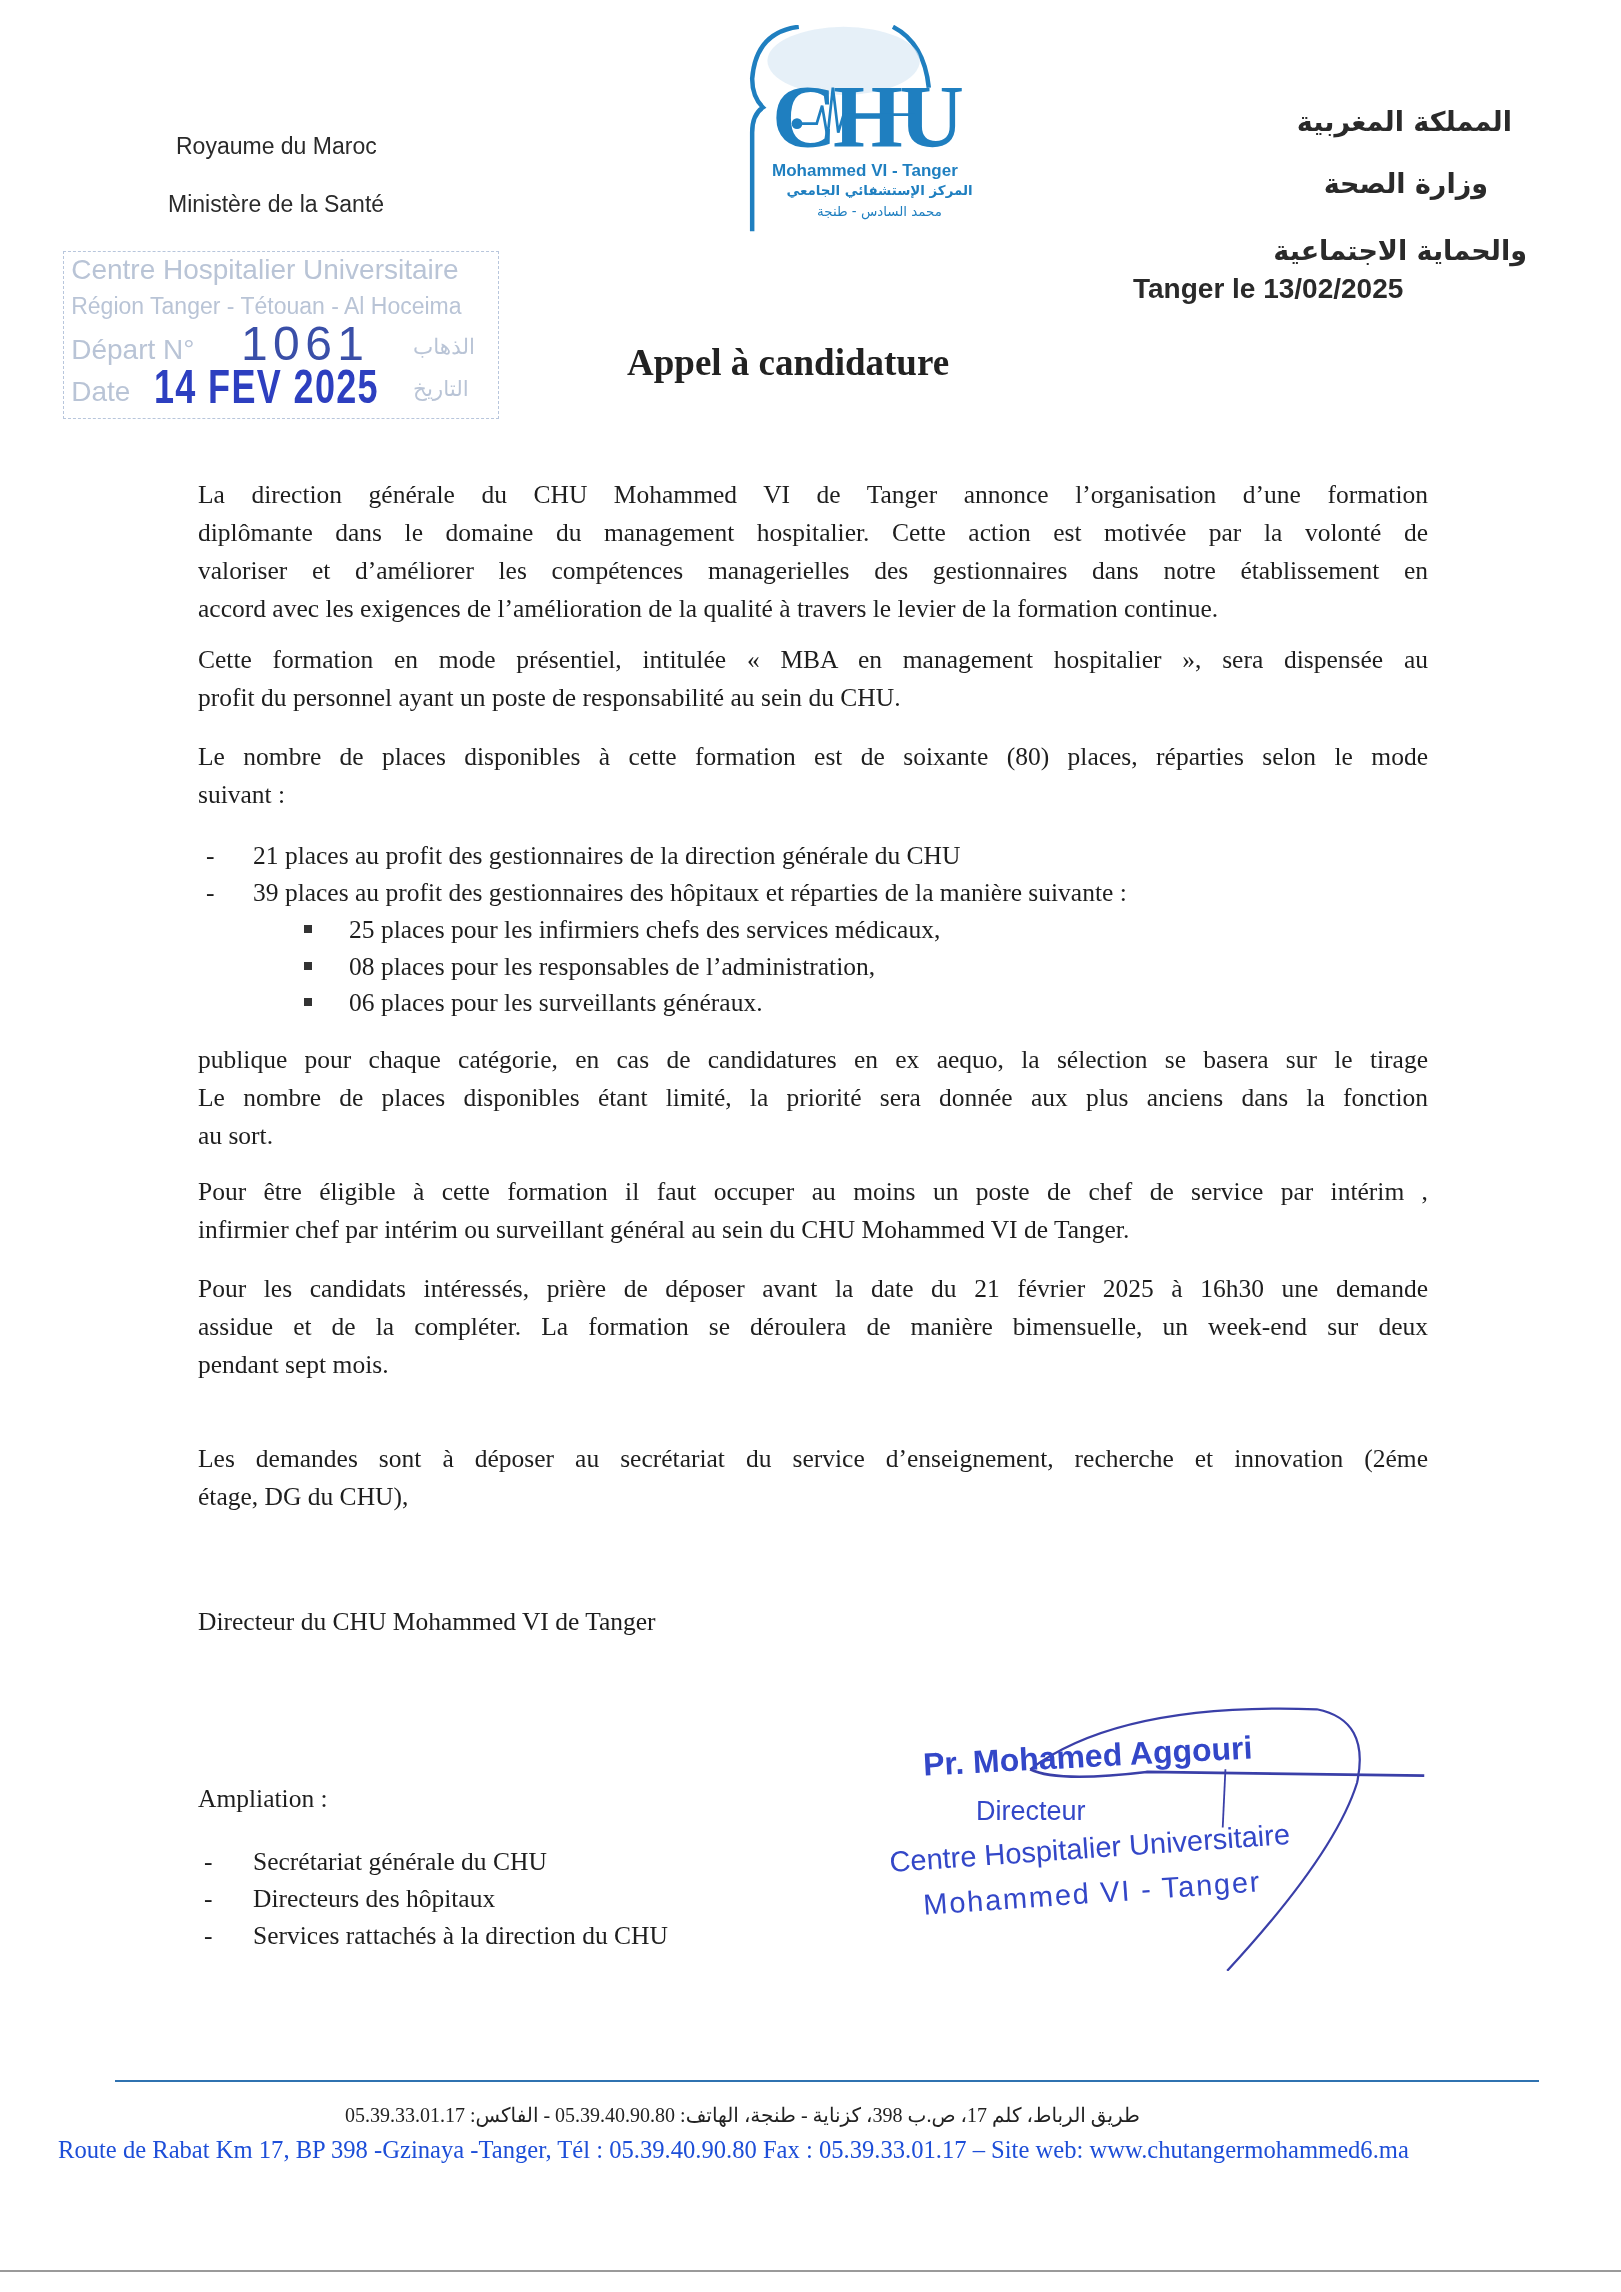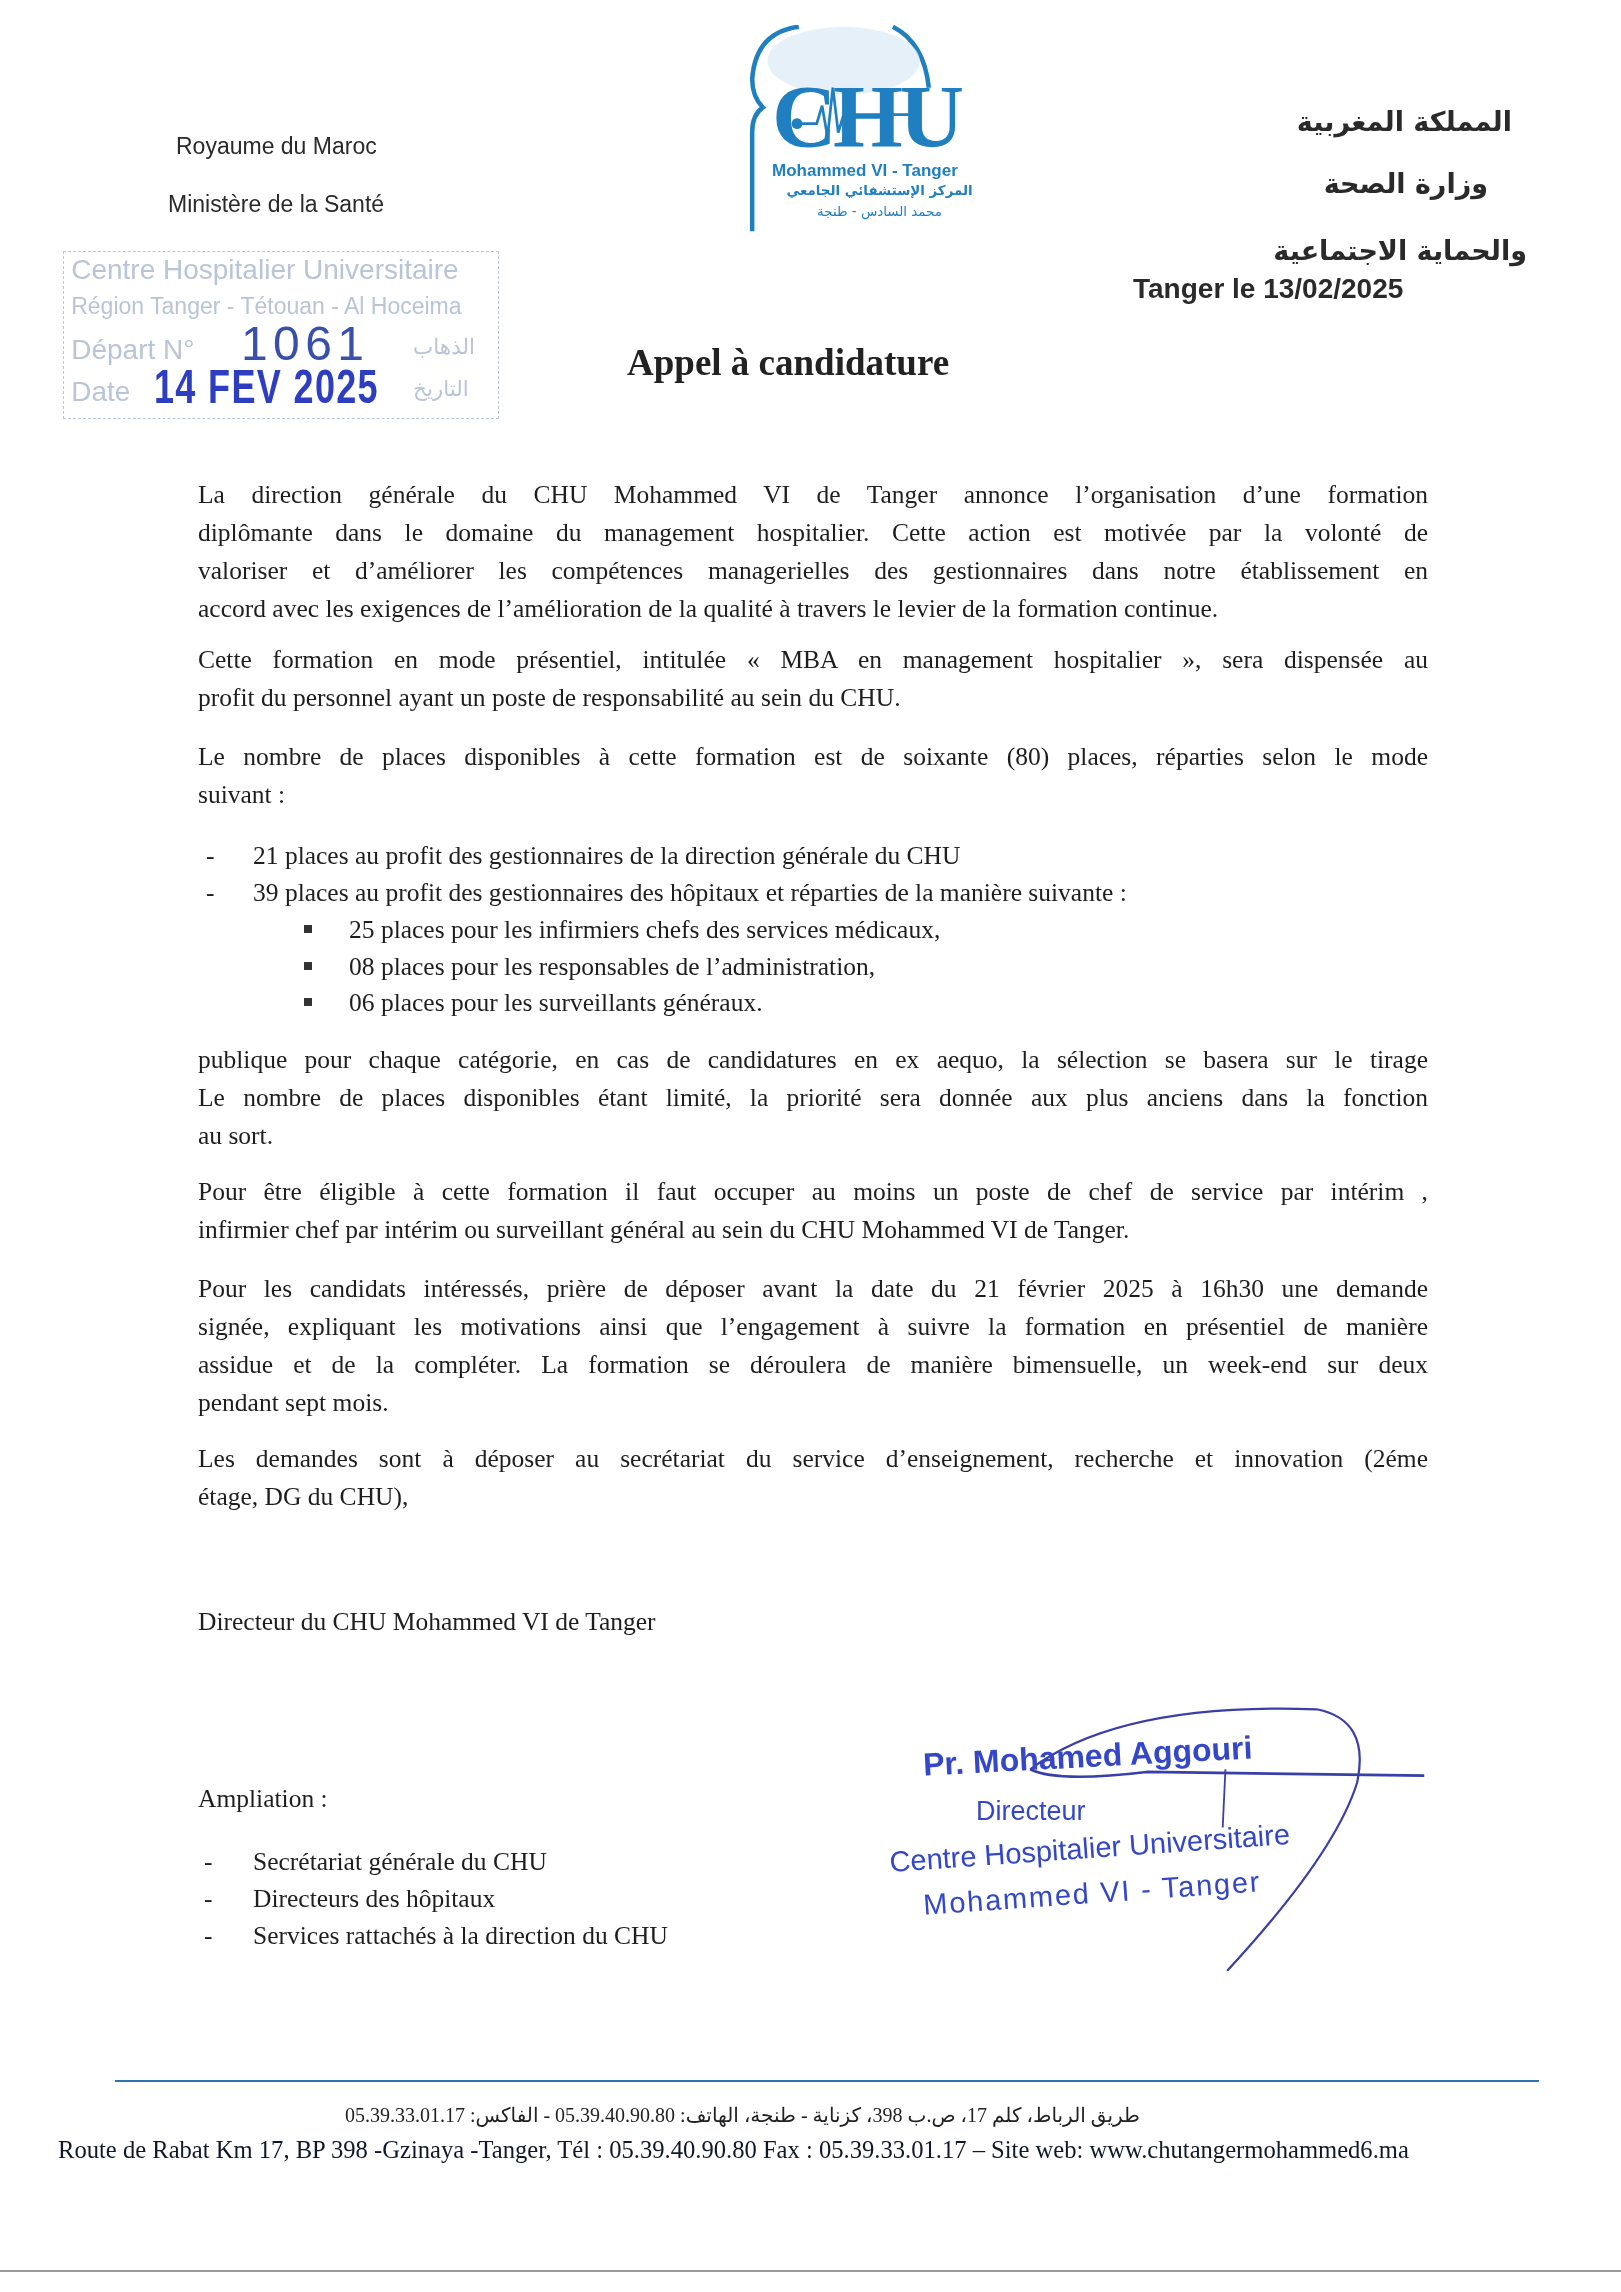--- a/index.html
+++ b/index.html
@@ -15,21 +15,21 @@
   .list-row { font-size: 25.5px; line-height: 37px; height: 37px; position: absolute; white-space: nowrap; }
   .dash { position: absolute; left: 0; }
   .sq { position: absolute; width: 8px; height: 8px; background: #333; top: 14.3px; left: 0; }
   .stamp { left: 63px; top: 251px; width: 434px; height: 166px; border: 0.9px dashed #b8c6dc; }
   .stamp-line { position: absolute; left: 7.2px; font-family: "Liberation Sans", sans-serif; font-size: 28px; color: #b9c4d6; white-space: nowrap; }
   .hand { font-family: "Liberation Sans", sans-serif; color: #3a4fa8; position: absolute; }
   .datestamp { font-family: "Liberation Sans", sans-serif; font-weight: bold; color: #2d3fc0; position: absolute; font-size: 48px; letter-spacing: 1.8px; transform: scaleX(0.75); transform-origin: left; }
   .sig-text { font-family: "Liberation Sans", sans-serif; color: #3347c8; position: absolute; white-space: nowrap; }
   .footer-line { position: absolute; left: 115px; width: 1424px; height: 1.8px; background: #2f72b0; top: 2080px; }
   .footer-ar { font-size: 23px; color: #222; position: absolute; top: 2103px; left: 345px; white-space: nowrap; }
-  .footer-fr { font-size: 24.6px; color: #0f172a; position: absolute; top: 2136px; left: 58px; white-space: nowrap; }
+  .footer-fr { font-size: 24.6px; color: #1d4ed8; position: absolute; top: 2136px; left: 58px; white-space: nowrap; }
   .bottom-line { position: absolute; left: 0; width: 1621px; height: 1.8px; background: #9a9a9a; top: 2270px; }
 </style>
 </head>
 <body>
 
 <div class="abs hdr-fr" style="left:176px; top:133px;">Royaume du Maroc</div>
 <div class="abs hdr-fr" style="left:168px; top:191px;">Ministère de la Santé</div>
 
 <div class="abs" style="left:745px; top:25px; width:260px; height:208px;">
   <svg width="260" height="208" viewBox="0 0 290 232">
@@ -108,21 +108,20 @@
   <span>au sort.</span>
 </div>
 
 <div class="abs para" style="top:1173px;">
   <span style="text-align-last:justify;">Pour être éligible à cette formation il faut occuper au moins un poste de chef de service par intérim ,</span>
   <span>infirmier chef par intérim ou surveillant général au sein du CHU Mohammed VI de Tanger.</span>
 </div>
 
 <div class="abs para" style="top:1270px;">
   <span style="text-align-last:justify;">Pour les candidats intéressés, prière de déposer avant la date du 21 février 2025 à 16h30 une demande</span>
-  <span style="text-align-last:justify;">signée, expliquant les motivations ainsi que l’engagement à suivre la formation en présentiel de manière</span>
   <span style="text-align-last:justify;">assidue et de la compléter.  La formation se déroulera de manière bimensuelle, un week-end sur deux</span>
   <span>pendant sept mois.</span>
 </div>
 
 <div class="abs para" style="top:1440px;">
   <span style="text-align-last:justify;">Les demandes sont à déposer au secrétariat du service d’enseignement, recherche et innovation (2éme</span>
   <span>étage, DG du CHU),</span>
 </div>
 
 <div class="abs" style="left:198px; top:1607px; font-size:25.5px;">Directeur du CHU Mohammed VI de Tanger</div>

